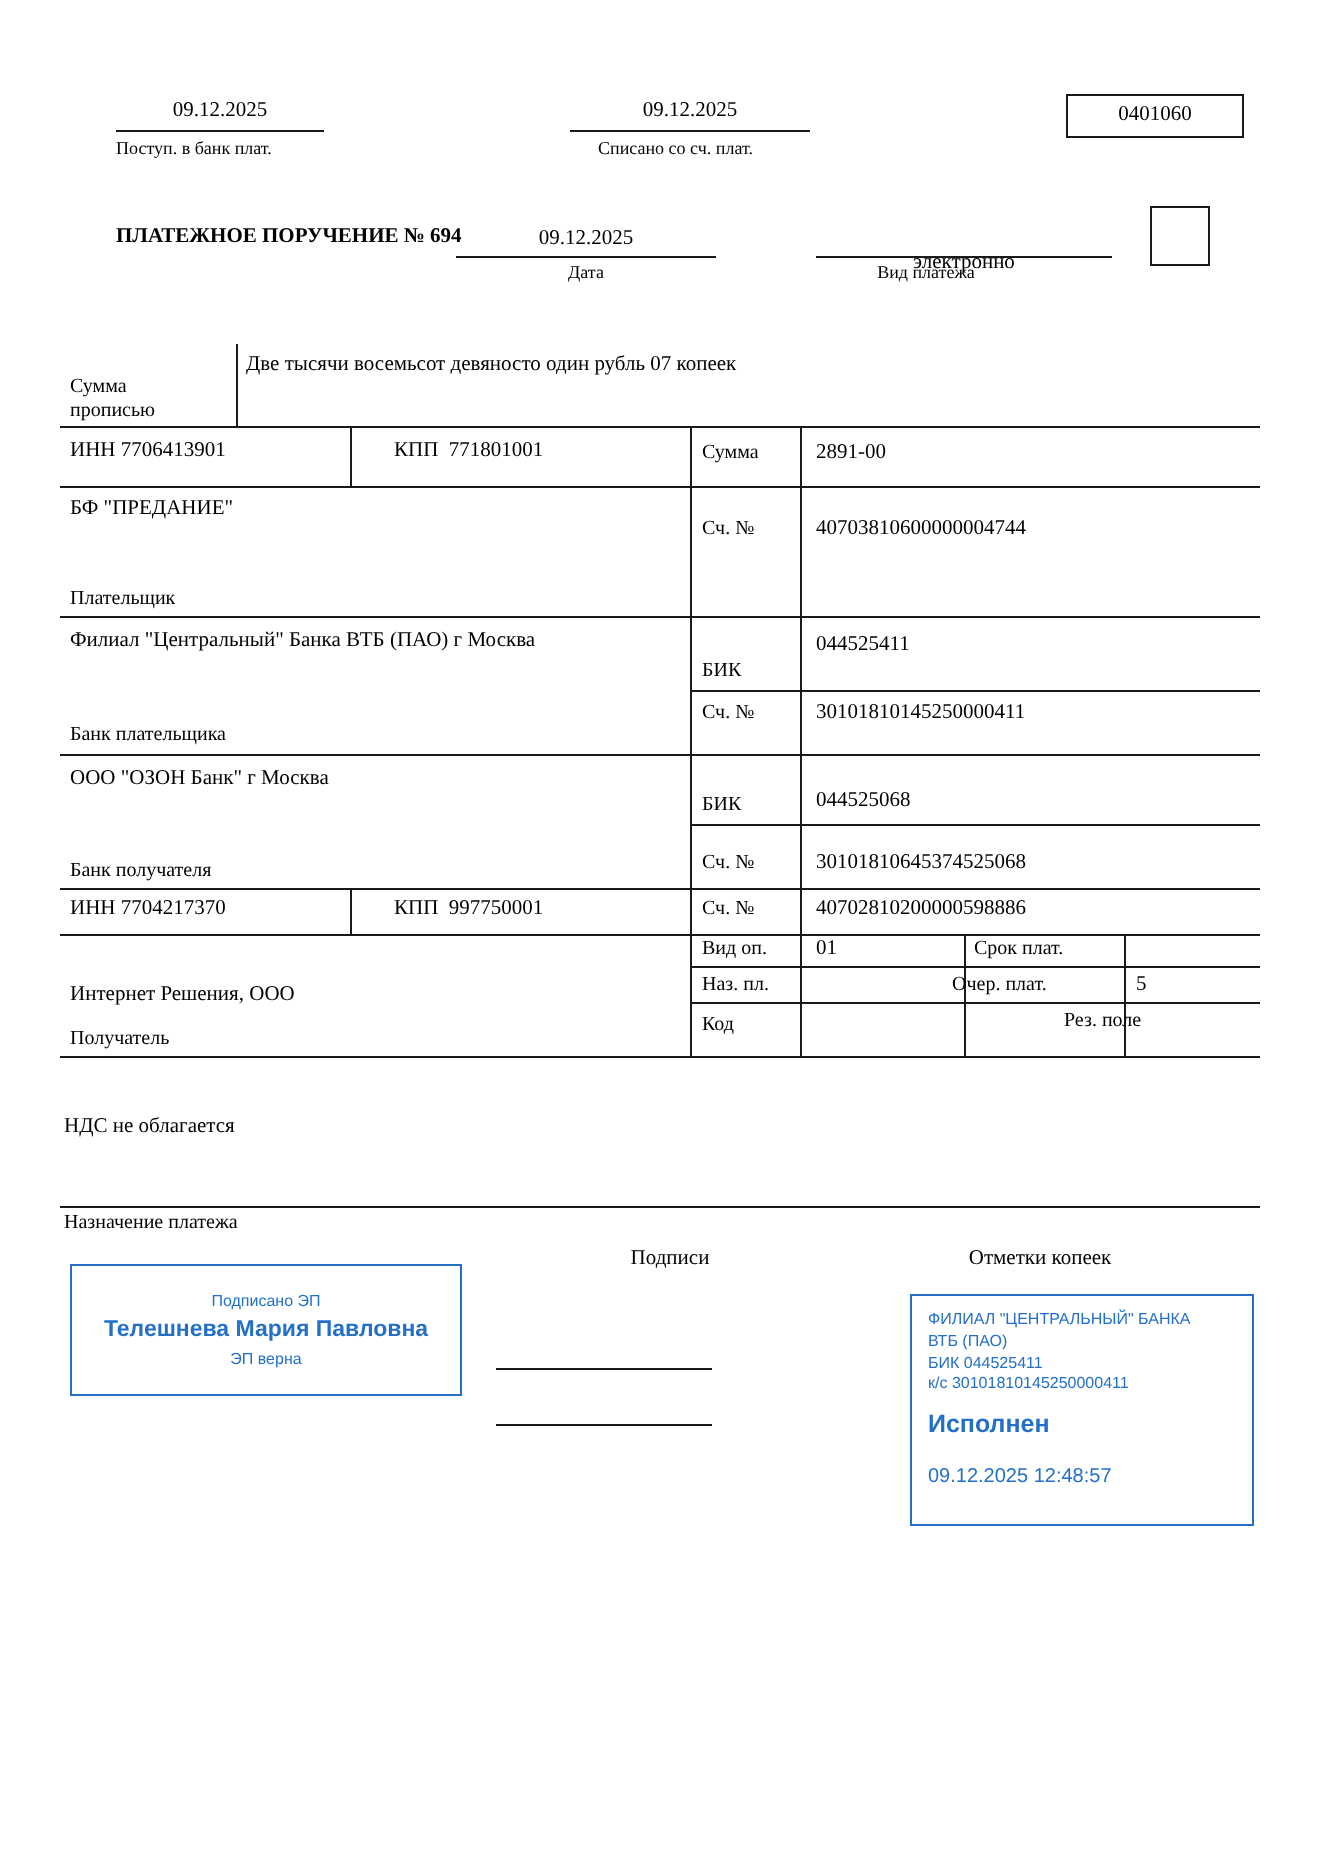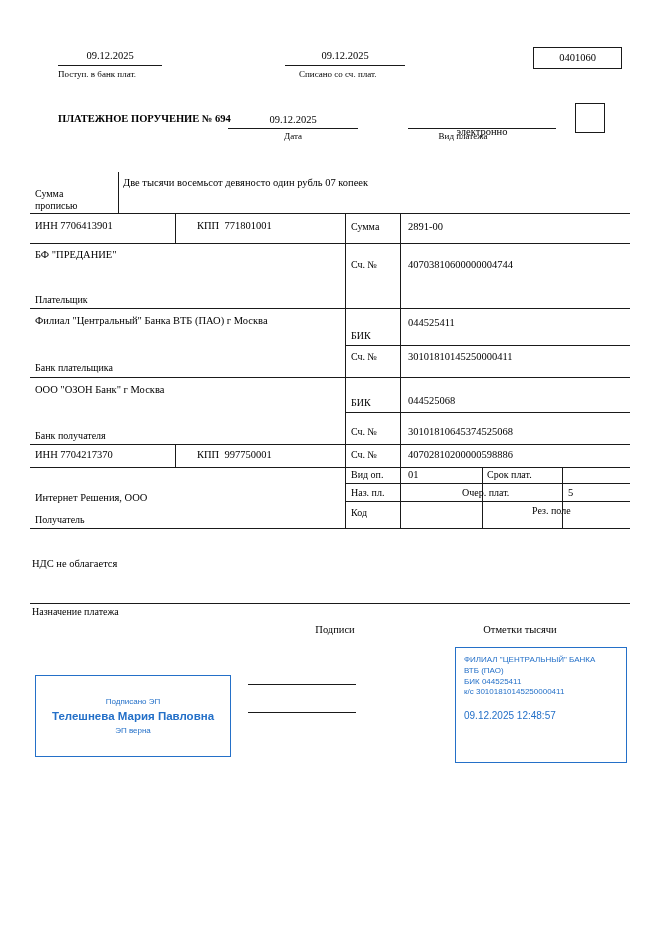--- a/index.html
+++ b/index.html
@@ -102,43 +102,44 @@
   <div class="t" style="left:35px; top:449px;">ИНН 7704217370</div>
   <div class="t pre" style="left:197px; top:449px;">КПП  997750001</div>
   <div class="t lbl" style="left:351px; top:449px;">Сч. №</div>
   <div class="t" style="left:408px; top:449px;">40702810200000598886</div>
 
   <div class="t" style="left:35px; top:471px;margin-top:21px;">Интернет Решения, ООО</div>
   <div class="t lbl" style="left:351px; top:469px;">Вид оп.</div>
   <div class="t" style="left:408px; top:469px;">01</div>
   <div class="t lbl" style="left:487px; top:469px;">Срок плат.</div>
   <div class="t lbl" style="left:351px; top:487px;">Наз. пл.</div>
-  <div class="t lbl" style="left:462px; top:487px;">Очер. плат.</div>
+  <div class="t lbl" style="left:476px; top:487px;">Очер. плат.</div>
   <div class="t" style="left:568px; top:487px;">5</div>
   <div class="t lbl" style="left:351px; top:507px;">Код</div>
   <div class="t lbl" style="left:487px; top:505px;margin-left:45px;">Рез. поле</div>
   <div class="t lbl" style="left:35px; top:514px;">Получатель</div>
 
   <div class="t" style="left:32px; top:558px;">НДС не облагается</div>
   <div class="hl" style="left:30px; top:603px; width:600px;"></div>
   <div class="t lbl" style="left:32px; top:606px;">Назначение платежа</div>
 
   <div class="t center" style="left:285px; top:624px; width:100px;">Подписи</div>
-  <div class="t center" style="left:465px; top:624px; width:110px;">Отметки тысячи</div>
+  <div class="t center" style="left:465px; top:624px; width:110px;">Отметки копеек</div>
 
-  <div class="stamp sig-stamp" style="left:35px; top:675px; width:196px; height:82px;text-align:right;">
+  <div class="stamp sig-stamp" style="left:35px; top:632px; width:196px; height:66px;text-align:right;">
     <div class="tiny">Подписано ЭП</div>
     <div class="name">Телешнева Мария Павловна</div>
     <div class="tiny">ЭП верна</div>
   </div>
 
   <div class="hl" style="left:248px; top:684px; width:108px;"></div>
   <div class="hl" style="left:248px; top:712px; width:108px;"></div>
 
   <div class="stamp bank-stamp" style="left:455px; top:647px; width:172px; height:116px;">
     <div>ФИЛИАЛ "ЦЕНТРАЛЬНЫЙ" БАНКА</div>
     <div>ВТБ (ПАО)</div>
     <div>БИК 044525411</div>
     <div>к/с 30101810145250000411</div>
+    <div class="status">Исполнен</div>
     <div class="dt">09.12.2025 12:48:57</div>
   </div>
 
 </div>
 
 </body></html>

